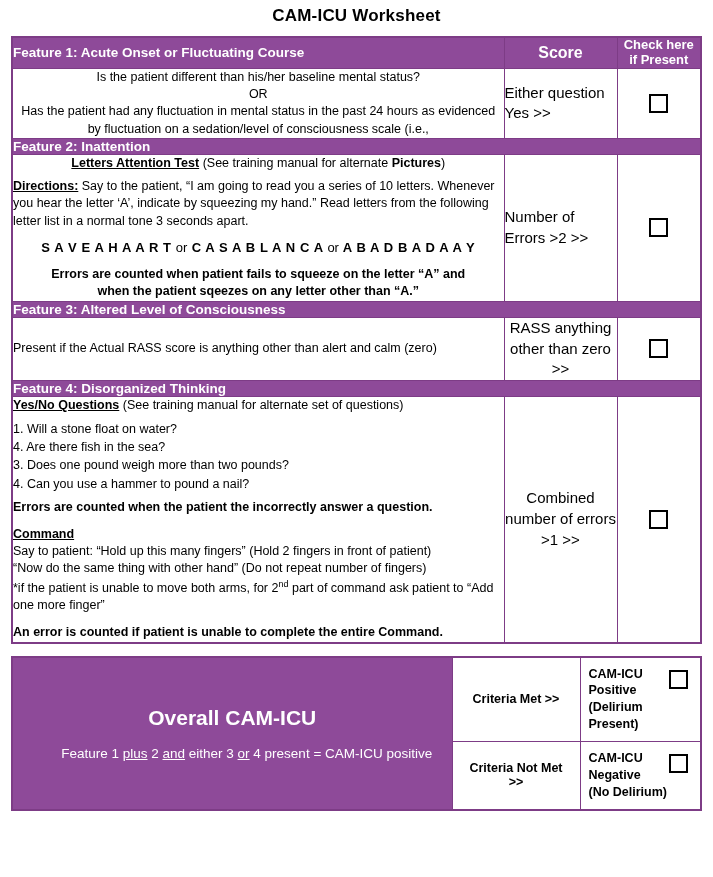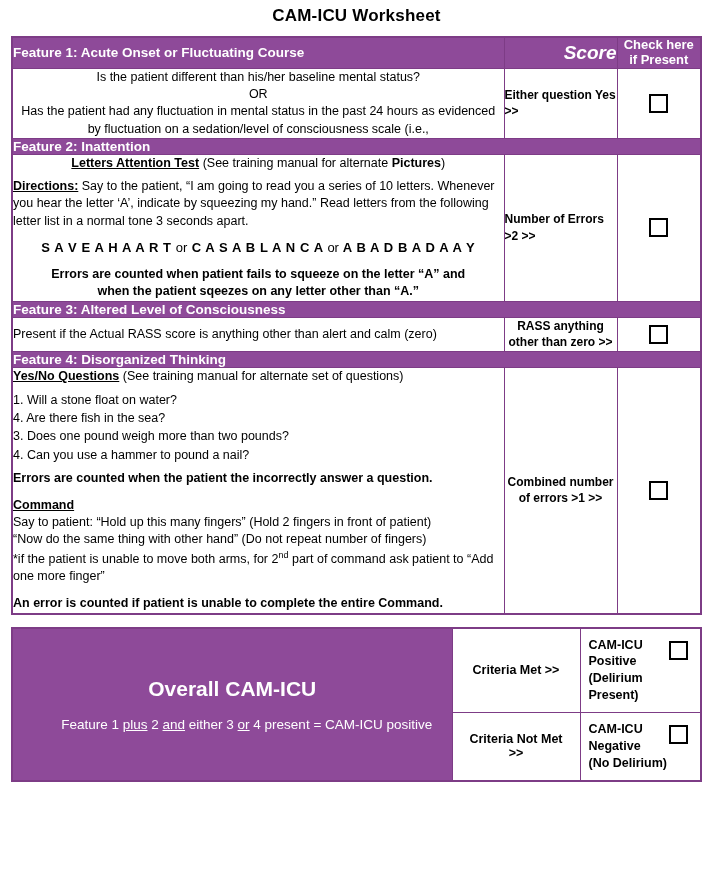--- a/index.html
+++ b/index.html
@@ -42,41 +42,40 @@
   .hdr {
     background: #8e4a99;
     color: #ffffff;
     font-weight: bold;
   }
   .hdr-feature {
     padding: 7px 9px;
     font-size: 13.5px;
   }
   .hdr-score {
-    text-align: right;
-    font-size: 19px;
+    text-align: center;
+    font-size: 16px;
     padding: 7px 4px;
-    font-style: italic;
   }
   .hdr-check {
     text-align: center;
     font-size: 13px;
     padding: 4px 4px;
     line-height: 1.15;
     margin-left: 7px;
   }
   .cell-body {
     padding: 8px 9px;
     font-size: 12.5px;
     line-height: 1.38;
   }
   .cell-score {
     padding: 8px 8px;
-    font-size: 12px;
-    font-weight: bold;
+    font-size: 15px;
+    font-weight: normal;
     line-height: 1.38;
     vertical-align: middle;
   }
   .cell-check {
     text-align: center;
     vertical-align: middle;
   }
   .checkbox {
     display: inline-block;
     width: 15px;

